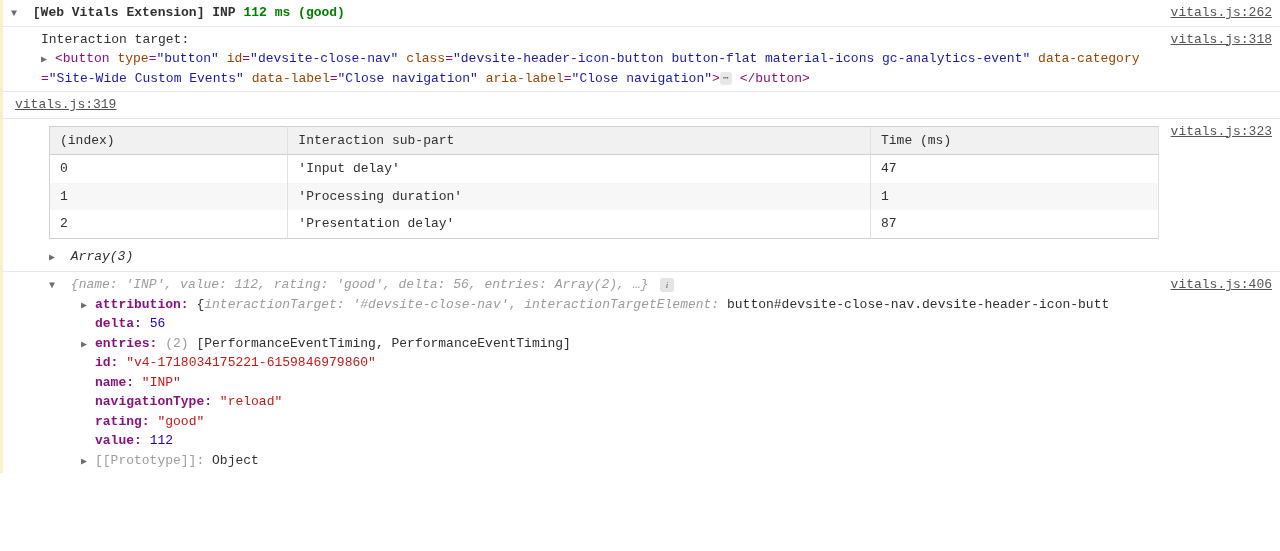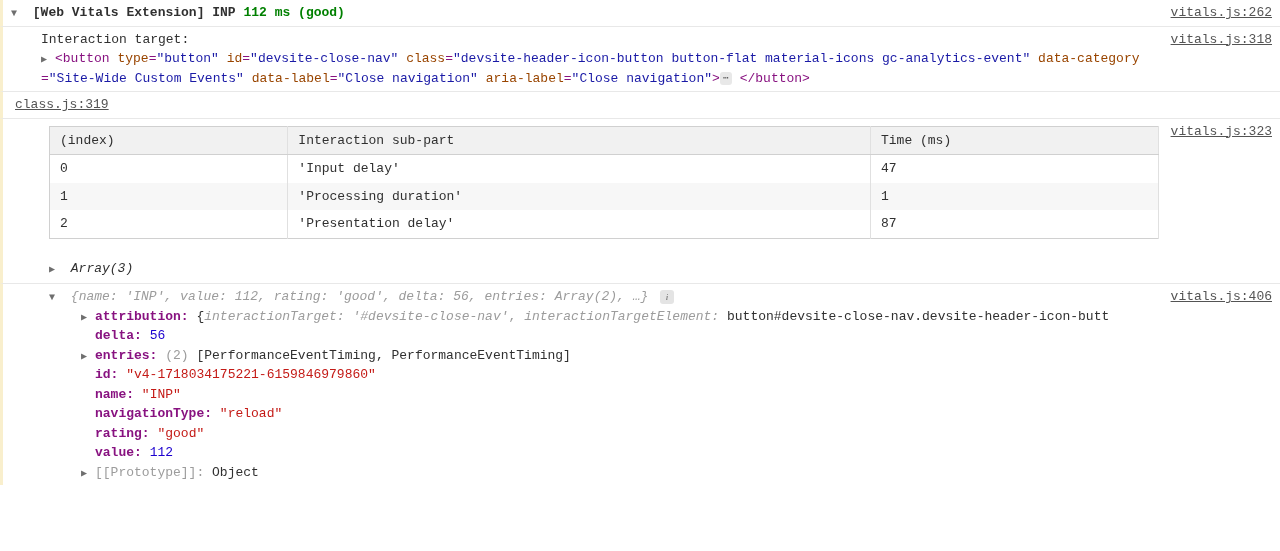--- a/index.html
+++ b/index.html
@@ -71,21 +71,21 @@
     text-align: left;
     padding: 4px 10px;
     border-right: 1px solid #e0e0e0;
   }
   table.console-table th {
     background: #f1f1f1;
     font-weight: 400;
     border-bottom: 1px solid #d0d0d0;
   }
   table.console-table tr:nth-child(even) td { background: #f7f7f7; }
-  .array-foot { padding: 4px 0 2px 38px; margin-top: 12px; }
+  .array-foot { padding: 4px 0 2px 38px; }
 
   
   .obj-line { padding-left: 70px; }
   .obj-key { color: #881280; font-weight: 700; }
   .obj-val-str { color: #c41a16; }
   .obj-val-num { color: #1c00cf; }
   .info-badge {
     display: inline-block;
     width: 14px; height: 14px;
     border-radius: 3px;
@@ -117,21 +117,21 @@
   <div class="row-content indent-1" style="">
     <div>Interaction target:</div>
     <div class="tag-wrap" style="padding-left:0;">
       <span class="toggle">▶</span><span class="maroon"><span>&lt;button</span> <span class="orange">type</span>=<span class="blue-attr">"button"</span> <span class="orange">id</span>=<span class="blue-attr">"devsite-close-nav"</span> <span class="orange">class</span>=<span class="blue-attr">"devsite-header-icon-button button-flat material-icons gc-analytics-event"</span> <span class="orange">data-category</span>=<span class="blue-attr">"Site-Wide Custom Events"</span> <span class="orange">data-label</span>=<span class="blue-attr">"Close navigation"</span> <span class="orange">aria-label</span>=<span class="blue-attr">"Close navigation"</span>&gt;<span class="ellipsis-btn">⋯</span> <span>&lt;/button&gt;</span></span>
     </div>
   </div>
   <span class="source-link">vitals.js:318</span>
 </div>
 
 <div class="row">
-  <span class="source-link">class.js:319</span>
+  <span class="source-link">vitals.js:319</span>
 </div>
 
 <div class="row">
   <div class="row-content">
     <div style="text-align:right; padding-right:0;">
     </div>
     <div class="table-block">
       <table class="console-table">
         <thead>
           <tr>

